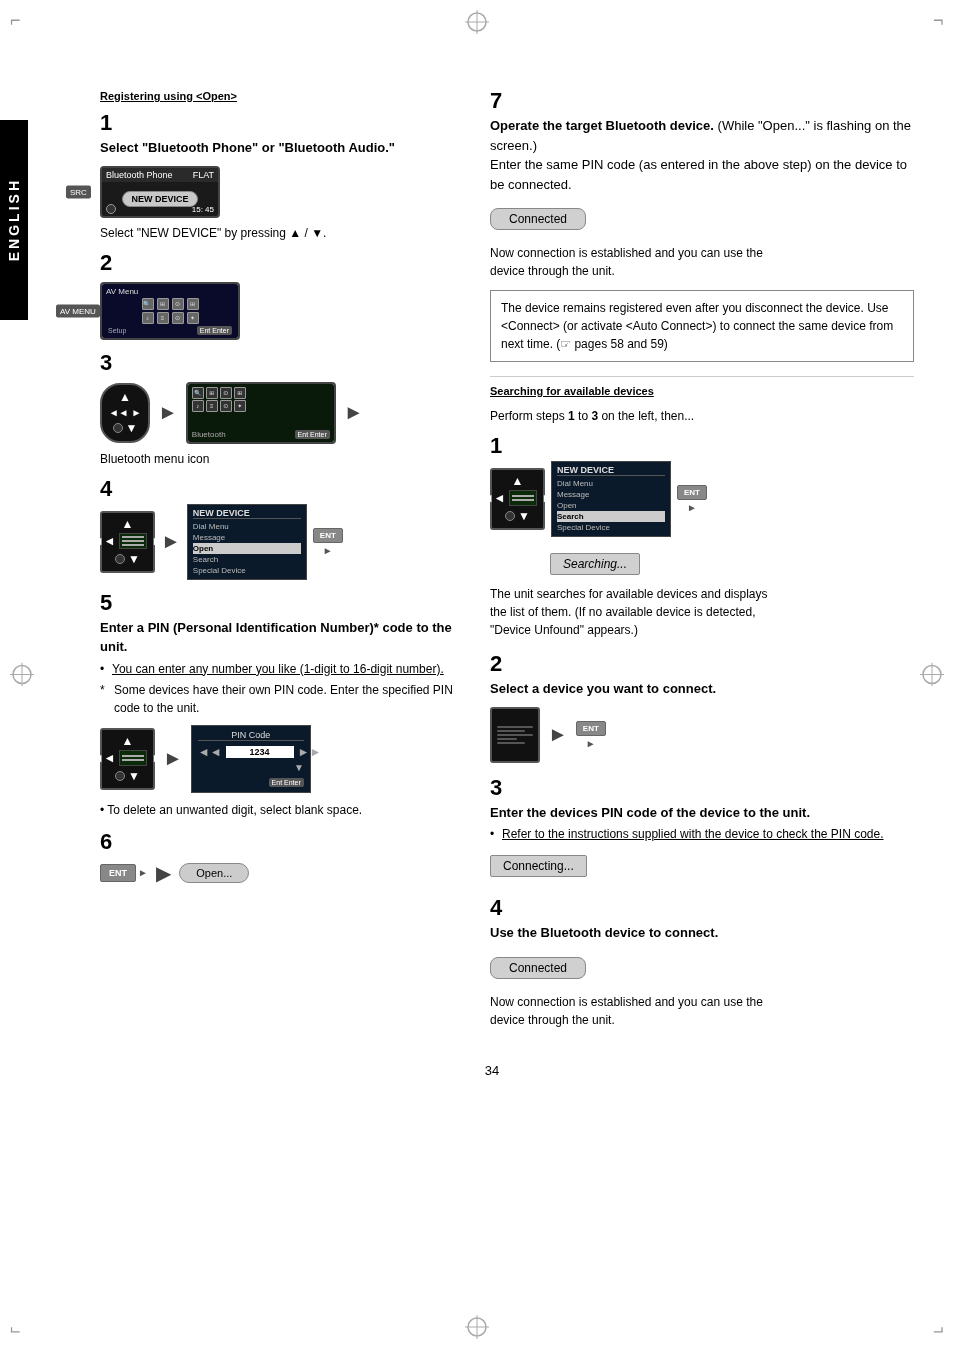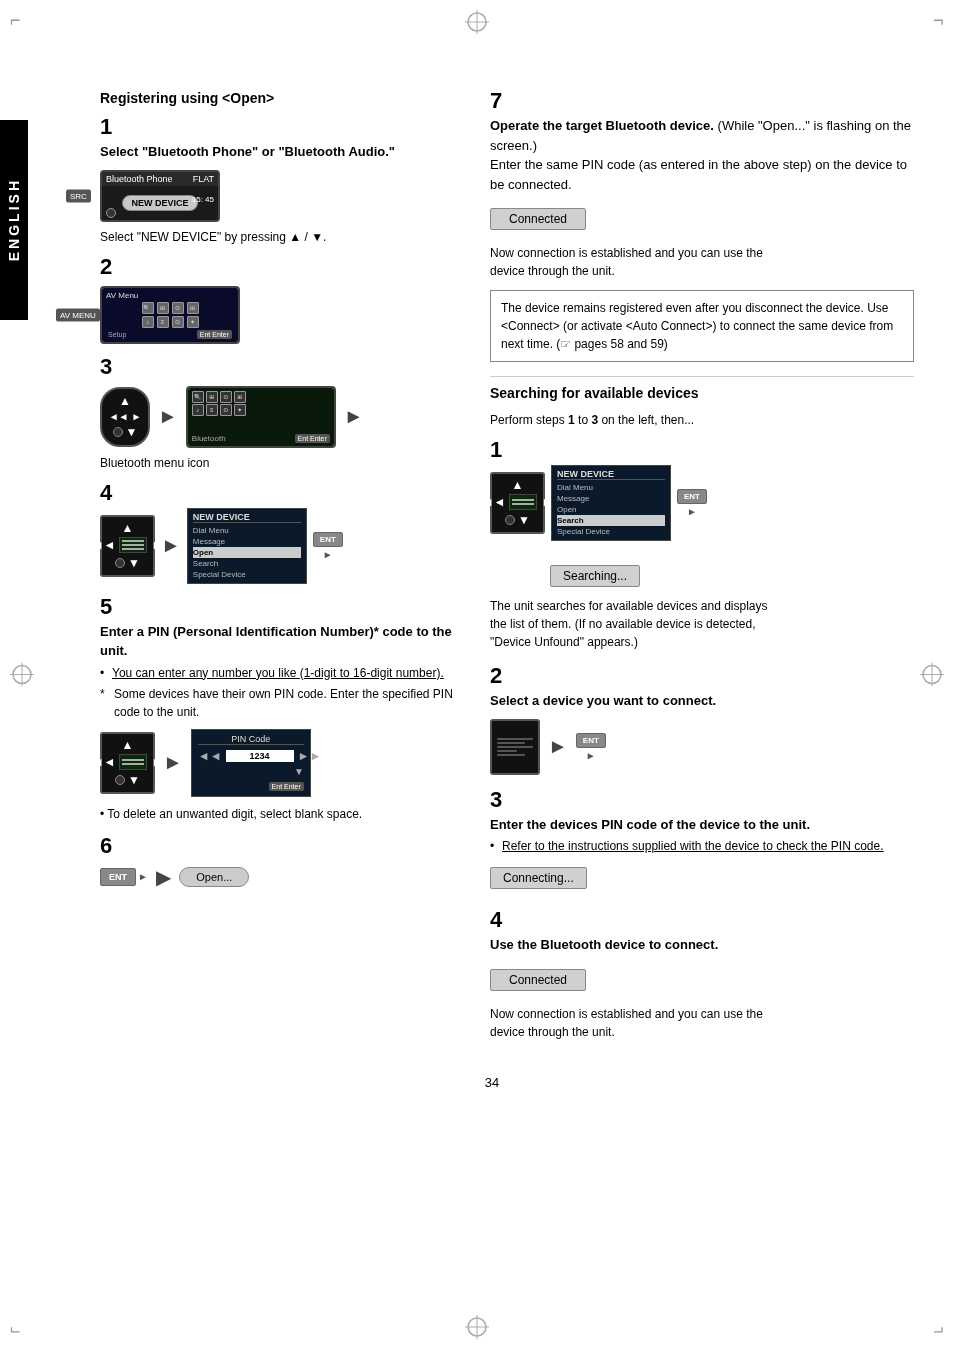--- a/index.html
+++ b/index.html
@@ -64,22 +64,23 @@
       width: 370px;
       flex-shrink: 0;
     }
 
     .right-col {
       flex: 1;
     }
 
     
     .section-title {
-      font-size: 14px;
+      font-size: 11px;
       font-weight: bold;
+      text-decoration: underline;
       margin-bottom: 10px;
     }
 
     
     .step {
       margin-bottom: 12px;
     }
 
     .step-num {
       font-size: 22px;
@@ -140,21 +141,21 @@
       border: 1px solid #888;
       border-radius: 10px;
       padding: 2px 8px;
       font-size: 9px;
       font-weight: bold;
       color: #000;
     }
 
     .time-display {
       position: absolute;
-      bottom: 16px;
+      bottom: 2px;
       right: 4px;
       color: #fff;
       font-size: 8px;
     }
 
     .knob {
       position: absolute;
       left: 4px;
       bottom: 2px;
       width: 10px;
@@ -458,21 +459,21 @@
       color: #000;
     }
 
     
     .connected-badge {
       display: inline-block;
       background: #d0d0d0;
       border: 1px solid #888;
       padding: 3px 18px;
       font-size: 12px;
-      border-radius: 2px;
+      border-radius: 8px;
       margin: 6px 0;
       text-align: center;
     }
 
     
     .connecting-badge {
       display: inline-block;
       background: #d0d0d0;
       border: 1px solid #888;
       padding: 3px 12px;
@@ -966,21 +967,21 @@
               <div class="newdev-item selected">Search</div>
               <div class="newdev-item">Special Device</div>
             </div>
 
             <div style="display:flex;flex-direction:column;align-items:center;gap:2px;">
               <div class="ent-btn">ENT</div>
               <span class="arrow-small">►</span>
             </div>
           </div>
 
-          <div style="margin:20px 0 4px 60px;">
+          <div style="margin:12px 0 4px 60px;font-style:italic;">
             <div class="searching-badge">Searching...</div>
           </div>
 
           <div class="note-text">
             <span>The unit searches for available devices and displays</span><br>
             <span>the list of them. (If no available device is detected,</span><br>
             <span>"Device Unfound" appears.)</span>
           </div>
         </div>
 

